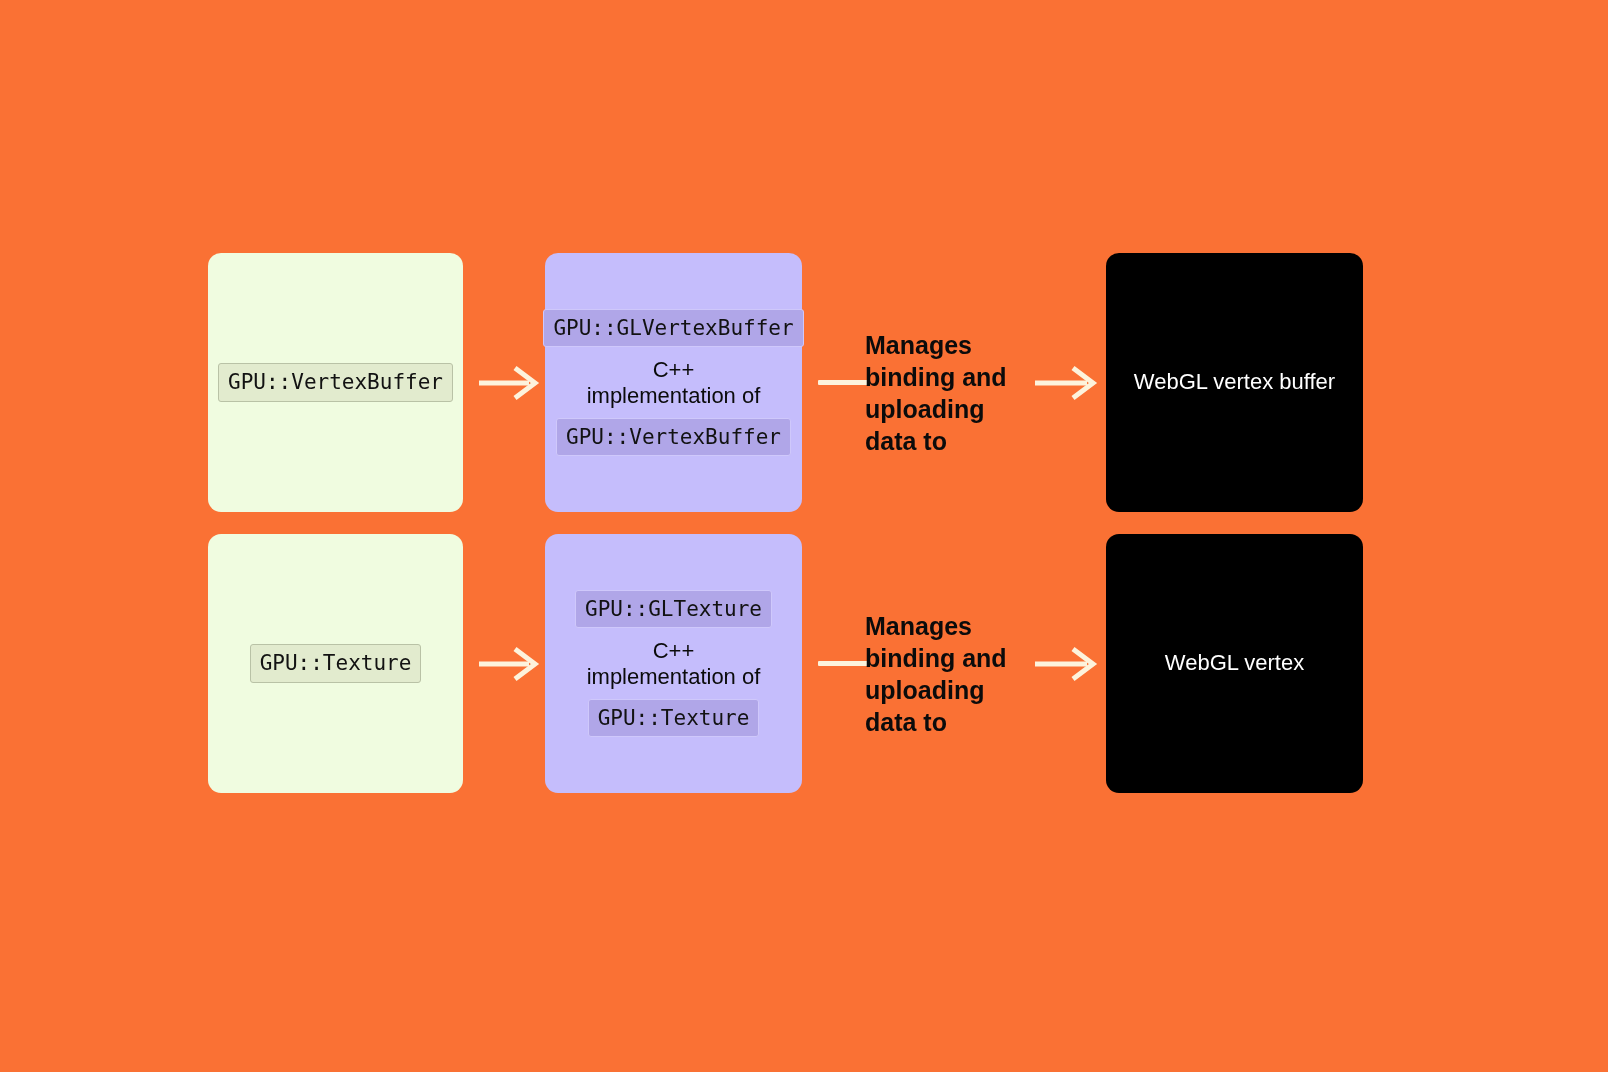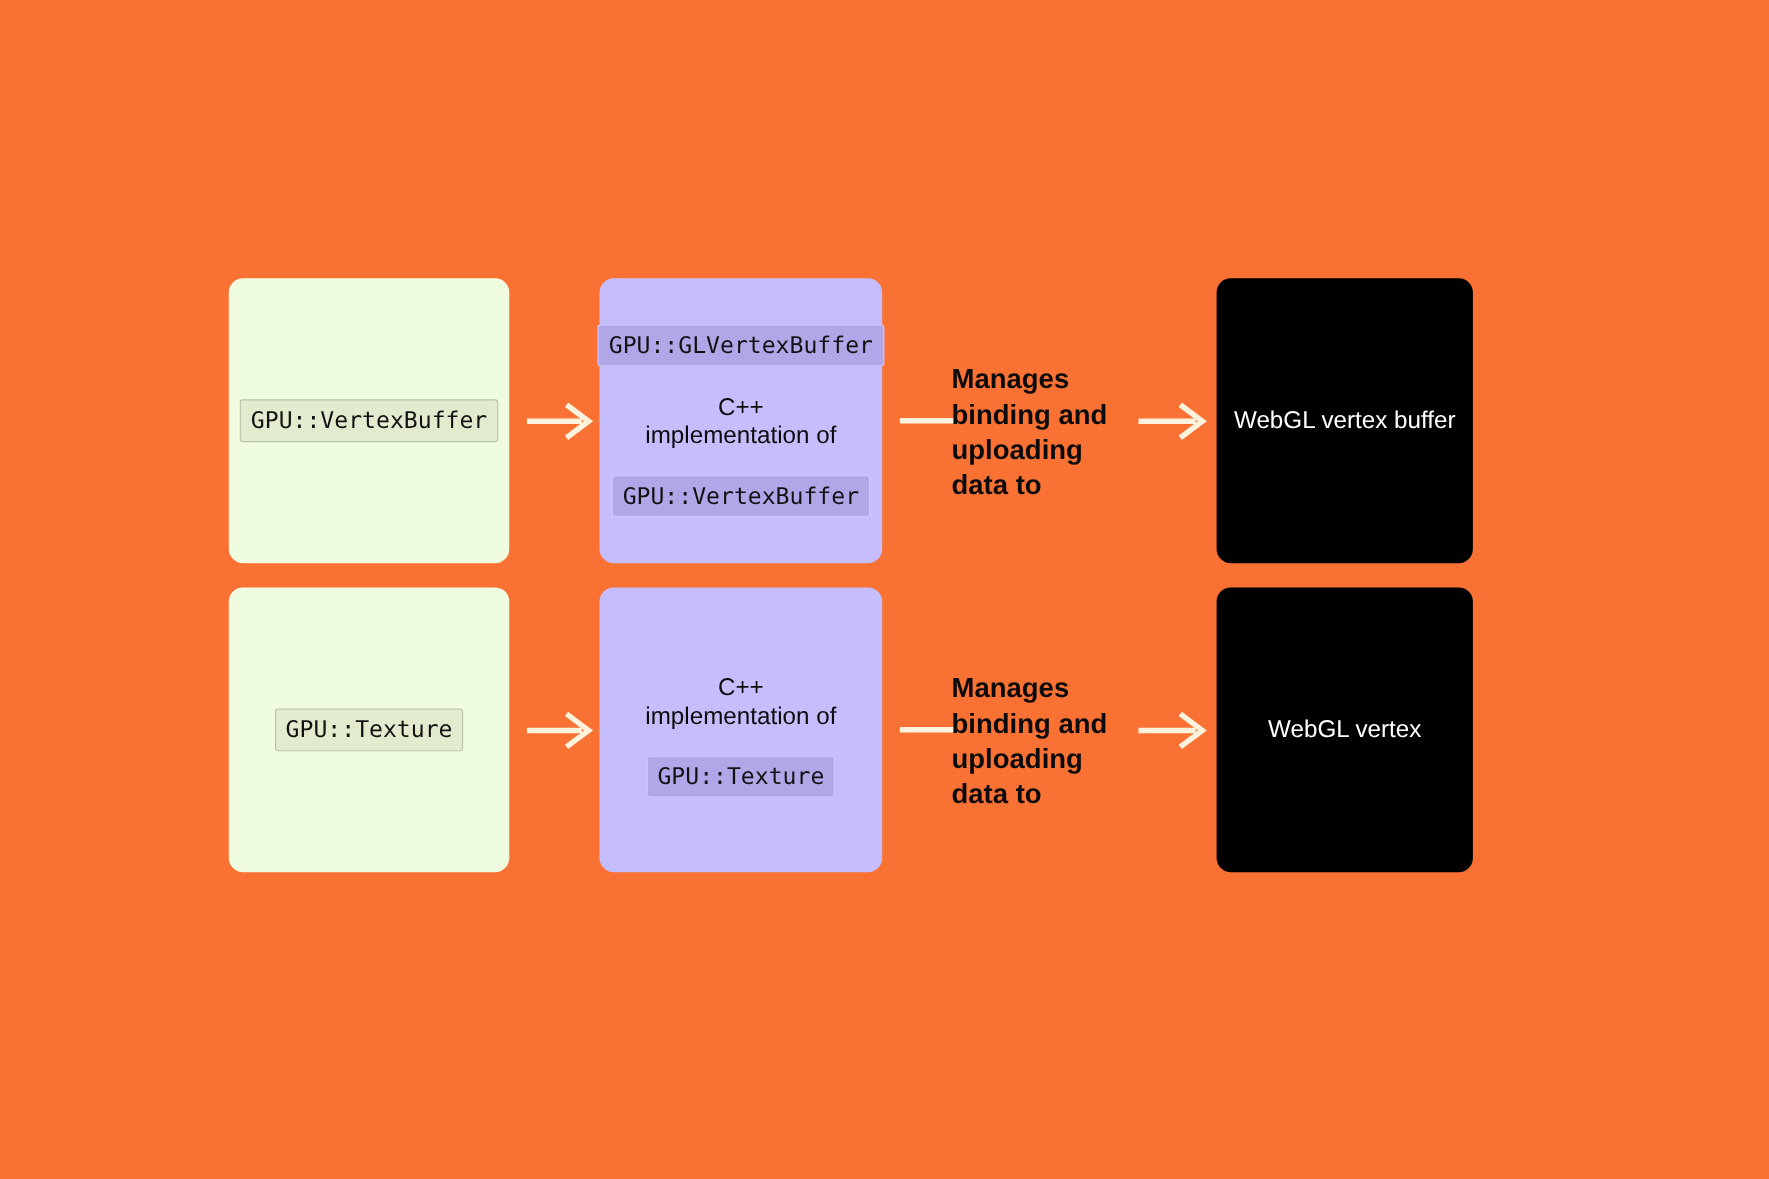--- a/index.html
+++ b/index.html
@@ -34,37 +34,36 @@
   .node {
     position: absolute;
     top: 0;
     height: 259px;
     border-radius: 13px;
     box-sizing: border-box;
     display: flex;
     flex-direction: column;
     align-items: center;
     justify-content: center;
-    gap: 14px;
   }
 
   .node-api {
     left: 208px;
     width: 255px;
     background: #F0FCE0;
   }
   .node-impl {
     left: 545px;
     width: 257px;
     background: #C5BDFC;
     padding: 0 0px;
   }
   .node-native {
     left: 1106px;
-    width: 233px;
+    width: 257px;
     background: #000000;
     text-decoration: underline;
   }
 
   
   .chip {
     font-family: "DejaVu Sans Mono", "Liberation Mono", monospace;
     font-size: 21px;
     line-height: 1.25;
     color: #121212;
@@ -176,20 +175,21 @@
     <div class="node node-api">
       <span class="chip chip-on-green">GPU::Texture</span>
     </div>
 
     <svg class="arrow arrow-short" style="left:477px; top:107px;" viewBox="0 0 66 46">
       <path d="M2 23 H52" stroke="#FDF3DC" stroke-width="5" fill="none" stroke-linecap="butt"></path>
       <path d="M38 8 L58 23 L38 38" stroke="#FDF3DC" stroke-width="5" fill="none" stroke-linecap="butt" stroke-linejoin="miter"></path>
     </svg>
 
     <div class="node node-impl">
+      <span class="chip chip-on-purple">GPU::GLTexture</span>
       <div class="impl-text">C++
 implementation of</div>
       <span class="chip chip-on-purple">GPU::Texture</span>
     </div>
 
     <div class="line-seg" style="left:818px; top:127px; width:52px;"></div>
 
     <div class="edge-label" style="left:865px; top:76px;">Manages
 binding and
 uploading

